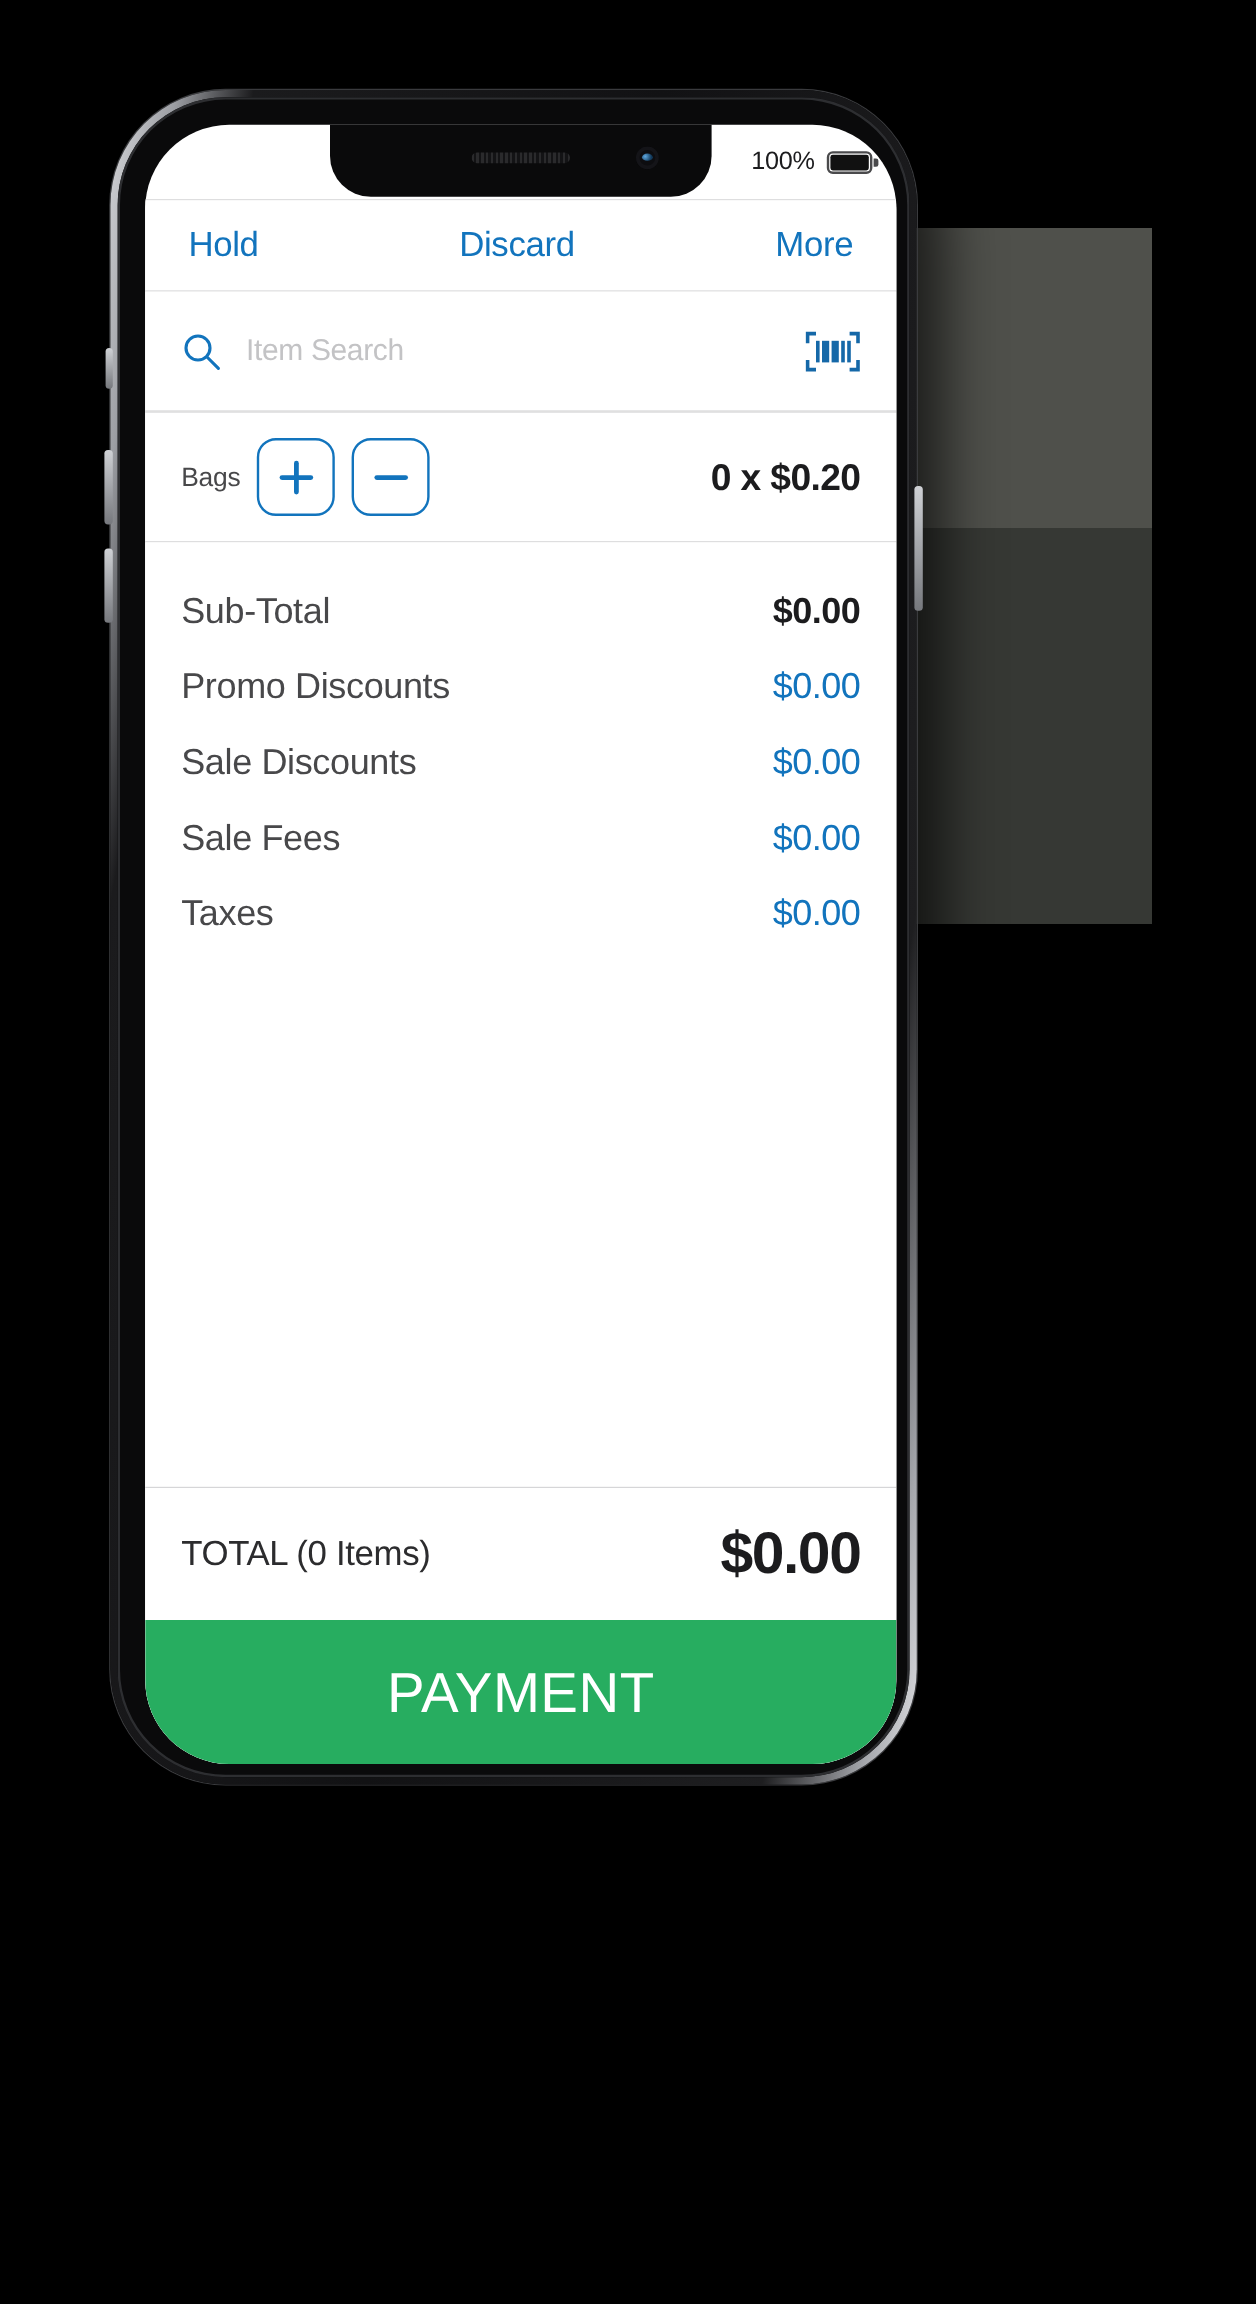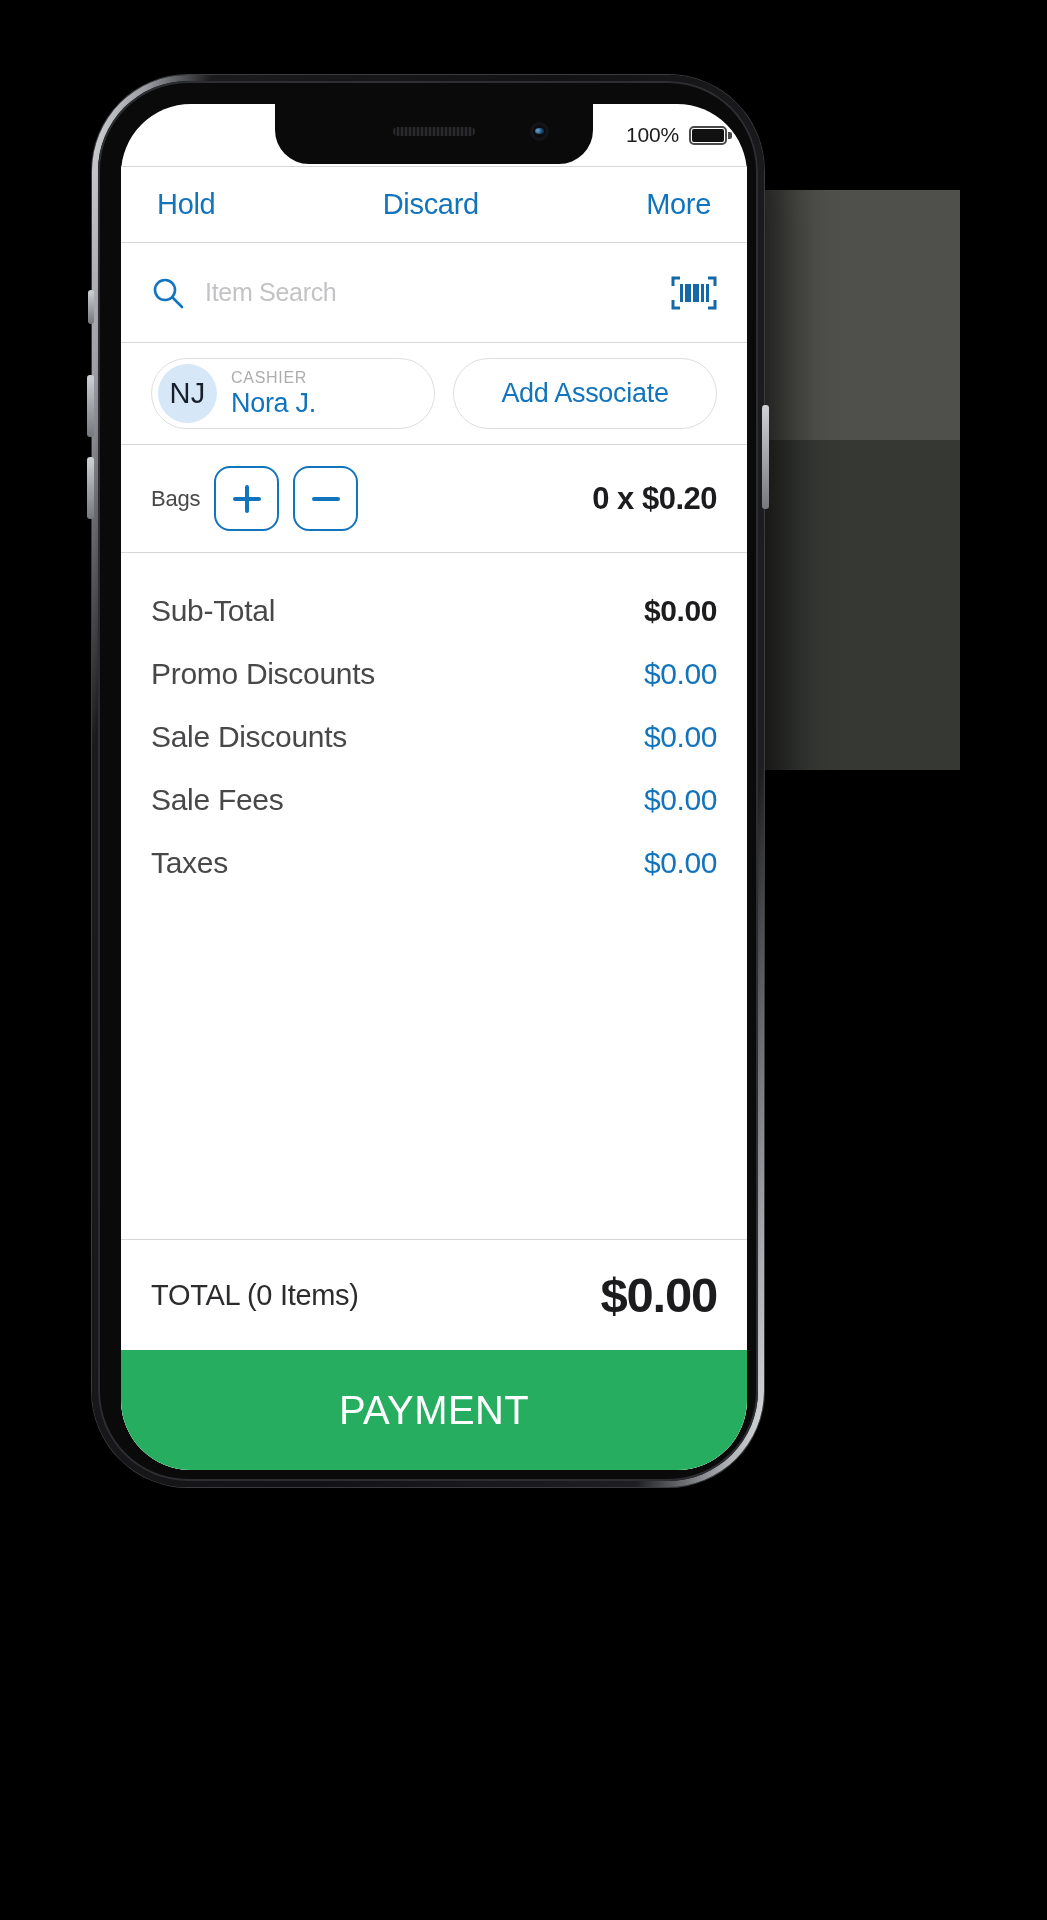--- a/index.html
+++ b/index.html
@@ -148,21 +148,21 @@
 
   .grandrow {
     flex:0 0 110px; display:flex; align-items:center; justify-content:space-between;
     padding:0 30px; background:#fff;
   }
   .grand-label { font-size:29px; color:#2c2c2e; letter-spacing:-0.3px; }
   .grand-value { font-size:49px; font-weight:bold; color:#1c1c1e; letter-spacing:-1.2px; }
 
   .payment {
     flex:0 0 120px; background:#27ad60; display:flex; align-items:center; justify-content:center;
-    color:#fff; font-size:40px; letter-spacing:0.4px; cursor:pointer; border:none; width:100%;
+    color:#fff; font-size:47px; letter-spacing:0.4px; cursor:pointer; border:none; width:100%;
     font-family:"Liberation Sans", sans-serif;
   }
 
   
   .bg-smudge { position:absolute; background:#8f9288; opacity:.55; }
 </style>
 </head>
 <body>
 
 <div id="stage">
@@ -229,30 +229,20 @@
                   <rect x="22" y="9" width="6" height="18"></rect>
                   <rect x="30" y="9" width="3" height="18"></rect>
                   <rect x="35" y="9" width="3" height="18"></rect>
                 </g>
               </svg>
             </button>
           </div>
 
           <div class="hairline"></div>
 
-          <div class="assocrow">
-            <div class="cashier-chip">
-              <span class="avatar">NJ</span>
-              <span class="chip-text">
-                <span class="chip-kicker">CASHIER</span>
-                <span class="chip-name">Nora J.</span>
-              </span>
-            </div>
-            <button class="assoc-btn">Add Associate</button>
-          </div>
 
           <div class="hairline"></div>
 
           <div class="bagsrow">
             <span class="bags-label">Bags</span>
             <button class="stepper plus">
               <span class="glyph"></span>
             </button>
             <button class="stepper minus">
               <span class="glyph"></span>

